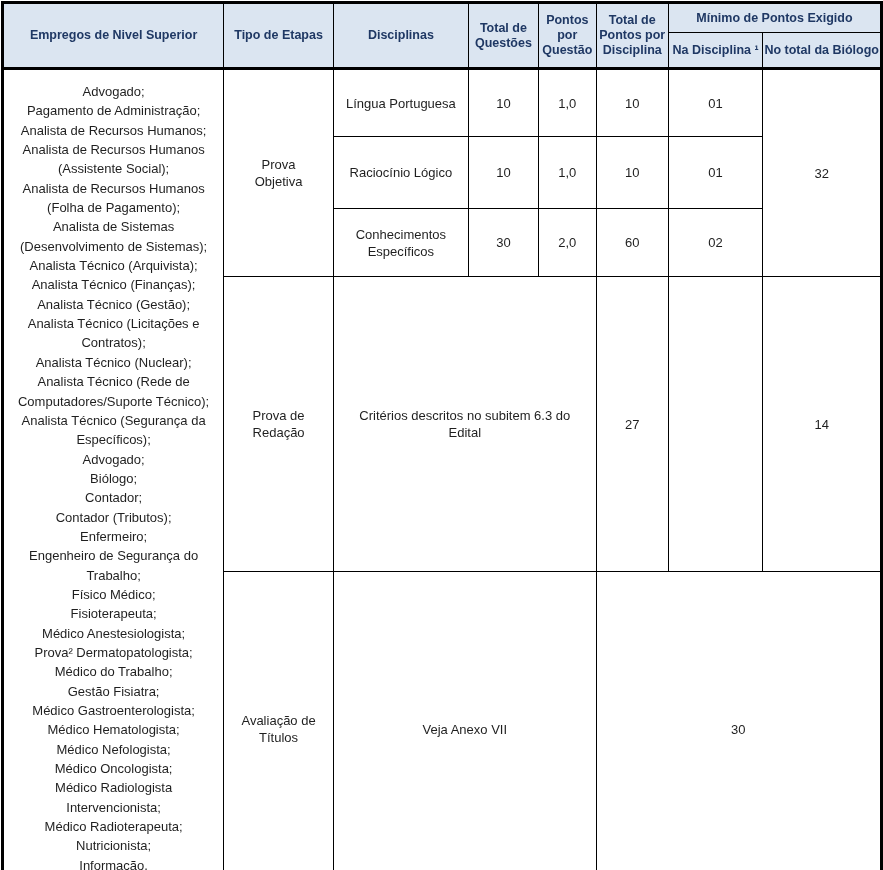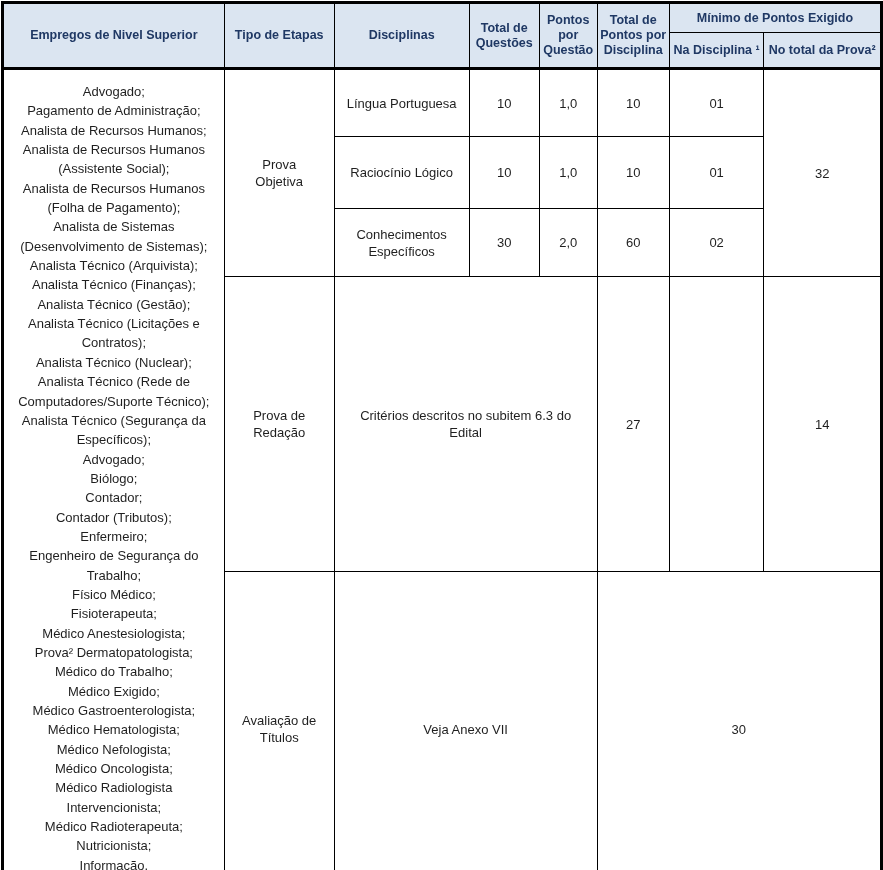--- a/index.html
+++ b/index.html
@@ -84,21 +84,21 @@
       <th rowspan="2">Empregos de Nivel Superior</th>
       <th rowspan="2">Tipo de Etapas</th>
       <th rowspan="2">Disciplinas</th>
       <th rowspan="2">Total de Questões</th>
       <th rowspan="2">Pontos por Questão</th>
       <th rowspan="2">Total de Pontos por Disciplina</th>
       <th colspan="2">Mínimo de Pontos Exigido</th>
     </tr>
     <tr class="hr2">
       <th class="nowrap">Na Disciplina ¹</th>
-      <th class="nowrap">No total da Prova²</th>
+      <th class="nowrap">No total da Biólogo</th>
     </tr>
   </thead>
   <tbody>
     <tr class="r-disc1">
       <td rowspan="5" class="jobs-cell">
         <div>
             <div class="job-line">Advogado;</div>
             <div class="job-line">Pagamento de Administração;</div>
             <div class="job-line">Analista de Recursos Humanos;</div>
             <div class="job-line">Analista de Recursos Humanos (Assistente Social);</div>
@@ -115,21 +115,21 @@
             <div class="job-line">Biólogo;</div>
             <div class="job-line">Contador;</div>
             <div class="job-line">Contador (Tributos);</div>
             <div class="job-line">Enfermeiro;</div>
             <div class="job-line">Engenheiro de Segurança do Trabalho;</div>
             <div class="job-line">Físico Médico;</div>
             <div class="job-line">Fisioterapeuta;</div>
             <div class="job-line">Médico Anestesiologista;</div>
             <div class="job-line">Prova² Dermatopatologista;</div>
             <div class="job-line">Médico do Trabalho;</div>
-            <div class="job-line">Médico Exigido;</div>
+            <div class="job-line">Gestão Fisiatra;</div>
             <div class="job-line">Médico Gastroenterologista;</div>
             <div class="job-line">Médico Hematologista;</div>
             <div class="job-line">Médico Nefologista;</div>
             <div class="job-line">Médico Oncologista;</div>
             <div class="job-line">Médico Radiologista Intervencionista;</div>
             <div class="job-line">Médico Radioterapeuta;</div>
             <div class="job-line">Nutricionista;</div>
             <div class="job-line">Informação.</div>
           </div>
       </td>

